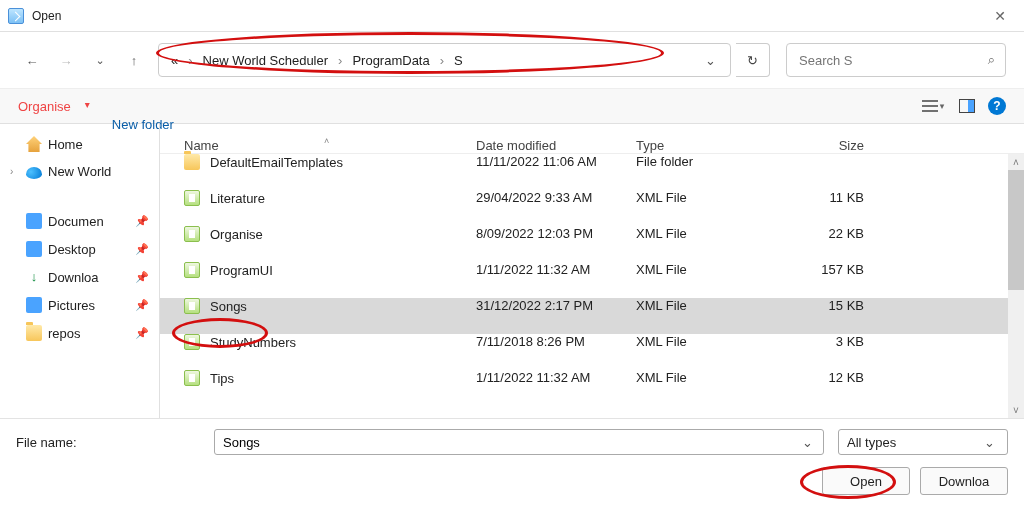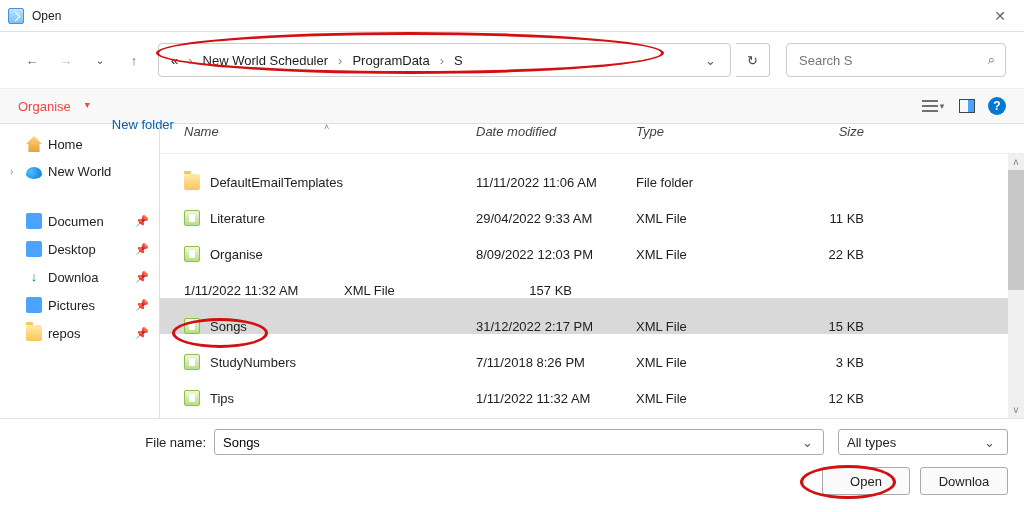--- a/index.html
+++ b/index.html
@@ -44,42 +44,42 @@
   .ico-home{ background: linear-gradient(#ffd27a,#e6a23c); clip-path: polygon(50% 0,100% 50%,85% 50%,85% 100%,15% 100%,15% 50%,0 50%);}    
   .ico-od{ background: radial-gradient(circle at 30% 40%, #4cc0ff, #0078d4); border-radius: 50% 50% 50% 50% / 60% 60% 40% 40%; height:12px; margin-top:2px;}
   .ico-blue{ background:#4aa3ff; border-radius:2px;}
   .ico-folder{ background: linear-gradient(#ffe9a8,#f7c65a); border-radius:2px; position:relative;}
   .ico-folder::before{content:"";position:absolute;top:-3px;left:0;width:7px;height:3px;background:#f7c65a;border-radius:1px 1px 0 0;}
   .tree .sep { height: 22px; }
   .pin { color: #999; font-size: 11px; margin-left: auto; }
 
   
   .files { flex: 1; position: relative; }
-  .fhead { display: flex; align-items: flex-start; height: 30px; border-bottom: 1px solid #eee; color: #444; padding-left: 24px; font-style: italic; }
+  .fhead { display: flex; align-items: flex-end; height: 30px; border-bottom: 1px solid #eee; color: #444; padding-left: 24px; }
   .col-name { width: 292px; position: relative; }
   .col-name .sort { font-size: 9px; color: #888; position: absolute; left: 140px; top: -2px; }
   .col-date { width: 160px; }
   .col-type { width: 146px; }
   .col-size { width: 90px; text-align: right; padding-right: 8px; }
-  .frow { display: flex; align-items: flex-end; height: 36px; padding-left: 24px; }
+  .frow { display: flex; align-items: flex-start; height: 36px; padding-left: 24px; }
   .frow.selected { background: #d9d9d9; }
   .frow .col-name { display: flex; align-items: center; gap: 10px; }
   .fico { width: 16px; height: 16px; flex-shrink: 0; }
   .fico.folder { background: linear-gradient(#ffe9a8,#f7c65a); border-radius: 2px; position: relative; }
   .fico.folder::before{content:"";position:absolute;top:-3px;left:0;width:7px;height:3px;background:#f7c65a;border-radius:1px 1px 0 0;}
   .fico.xml { background: linear-gradient(#eef7e0,#b5e07f); border: 1px solid #8bbf4e; border-radius: 2px; position: relative; }
   .fico.xml::after{content:"";position:absolute;width:6px;height:8px;background:#fff;top:3px;left:4px;}
   .scrollbar { position: absolute; right: 0; top: 30px; bottom: 0; width: 16px; background: #f0f0f0; }
   .scrollbar .thumb { position: absolute; top: 0; width: 100%; height: 120px; background: #c8c8c8; }
   .scrollbar .arrow { position: absolute; width: 100%; height: 16px; display: flex; align-items: center; justify-content: center; color: #777; font-size: 10px; }
 
   
   .bottom { border-top: 1px solid #e3e3e3; padding: 10px 16px 12px; }
   .fnrow { display: flex; align-items: center; gap: 8px; margin-bottom: 12px; }
-  .fnlabel { width: 190px; text-align: right; }
+  .fnlabel { width: 190px; }
   .fninput { flex: 1; height: 26px; border: 1px solid #aaa; border-radius: 3px; padding: 0 6px; display: flex; align-items: center; position: relative; }
   .fninput input { border: none; outline: none; flex: 1; font-size: 13px; }
   .combo-dd { color: #555; padding: 0 4px; }
   .filter { width: 170px; height: 26px; border: 1px solid #aaa; border-radius: 3px; padding: 0 8px; display: flex; align-items: center; margin-left: 6px; }
   .btnrow { display: flex; justify-content: flex-end; gap: 10px; }
   .btn { width: 88px; height: 28px; border: 1px solid #aaa; border-radius: 3px; background: #fafafa; display: flex; align-items: center; justify-content: center; font-size: 13px; }
 
   
   .ring { position: absolute; border: 3px solid #d30f0f; border-radius: 50%; pointer-events: none; }
 </style>
@@ -213,20 +213,24 @@
         <div class="frow">
           <div class="col-name">
             <span class="fico xml"></span>
             <span>Organise</span>
           </div>
           <div class="col-date">8/09/2022 12:03 PM</div>
           <div class="col-type">XML File</div>
           <div class="col-size">22 KB</div>
         </div>
         <div class="frow">
+          <div class="col-name">
+            <span class="fico xml"></span>
+            <span>ProgramUI</span>
+          </div>
           <div class="col-date">1/11/2022 11:32 AM</div>
           <div class="col-type">XML File</div>
           <div class="col-size">157 KB</div>
         </div>
         <div class="frow selected">
           <div class="col-name">
             <span class="fico xml"></span>
             <span>Songs</span>
           </div>
           <div class="col-date">31/12/2022 2:17 PM</div>

